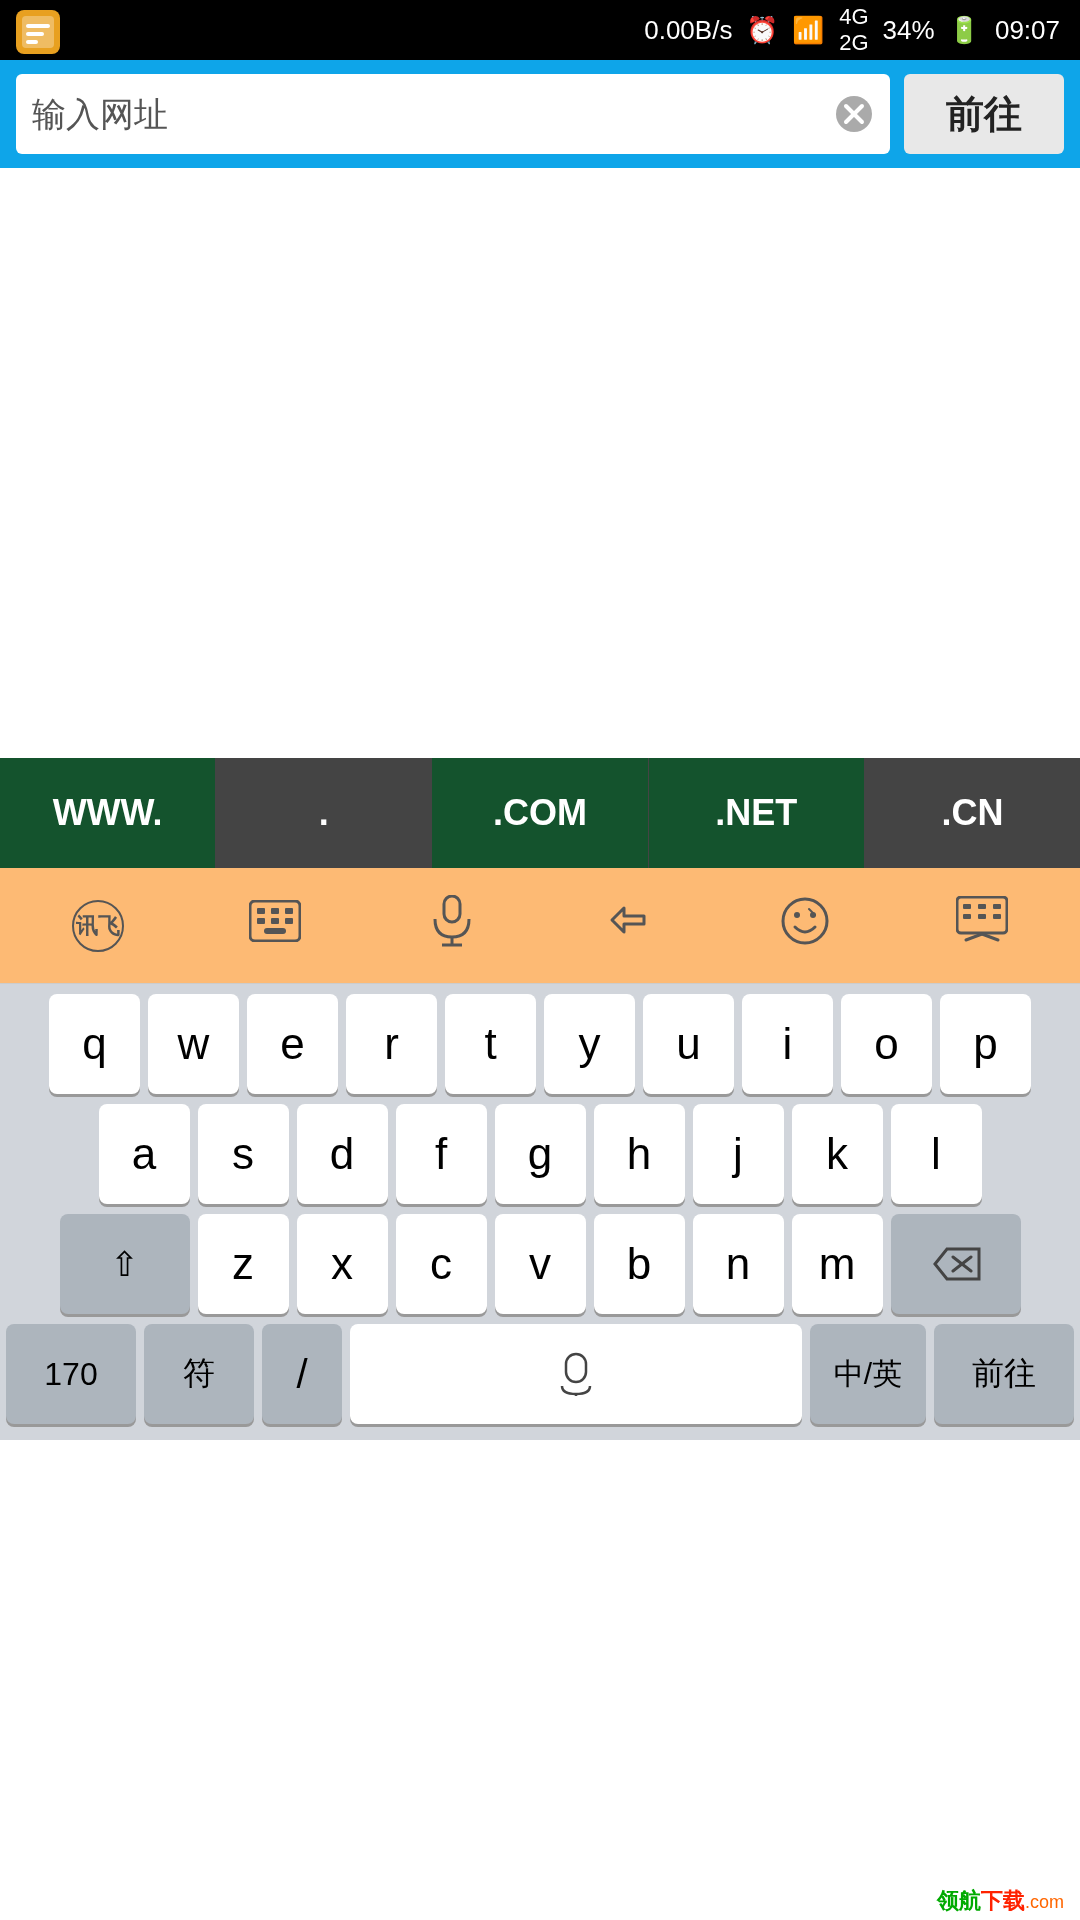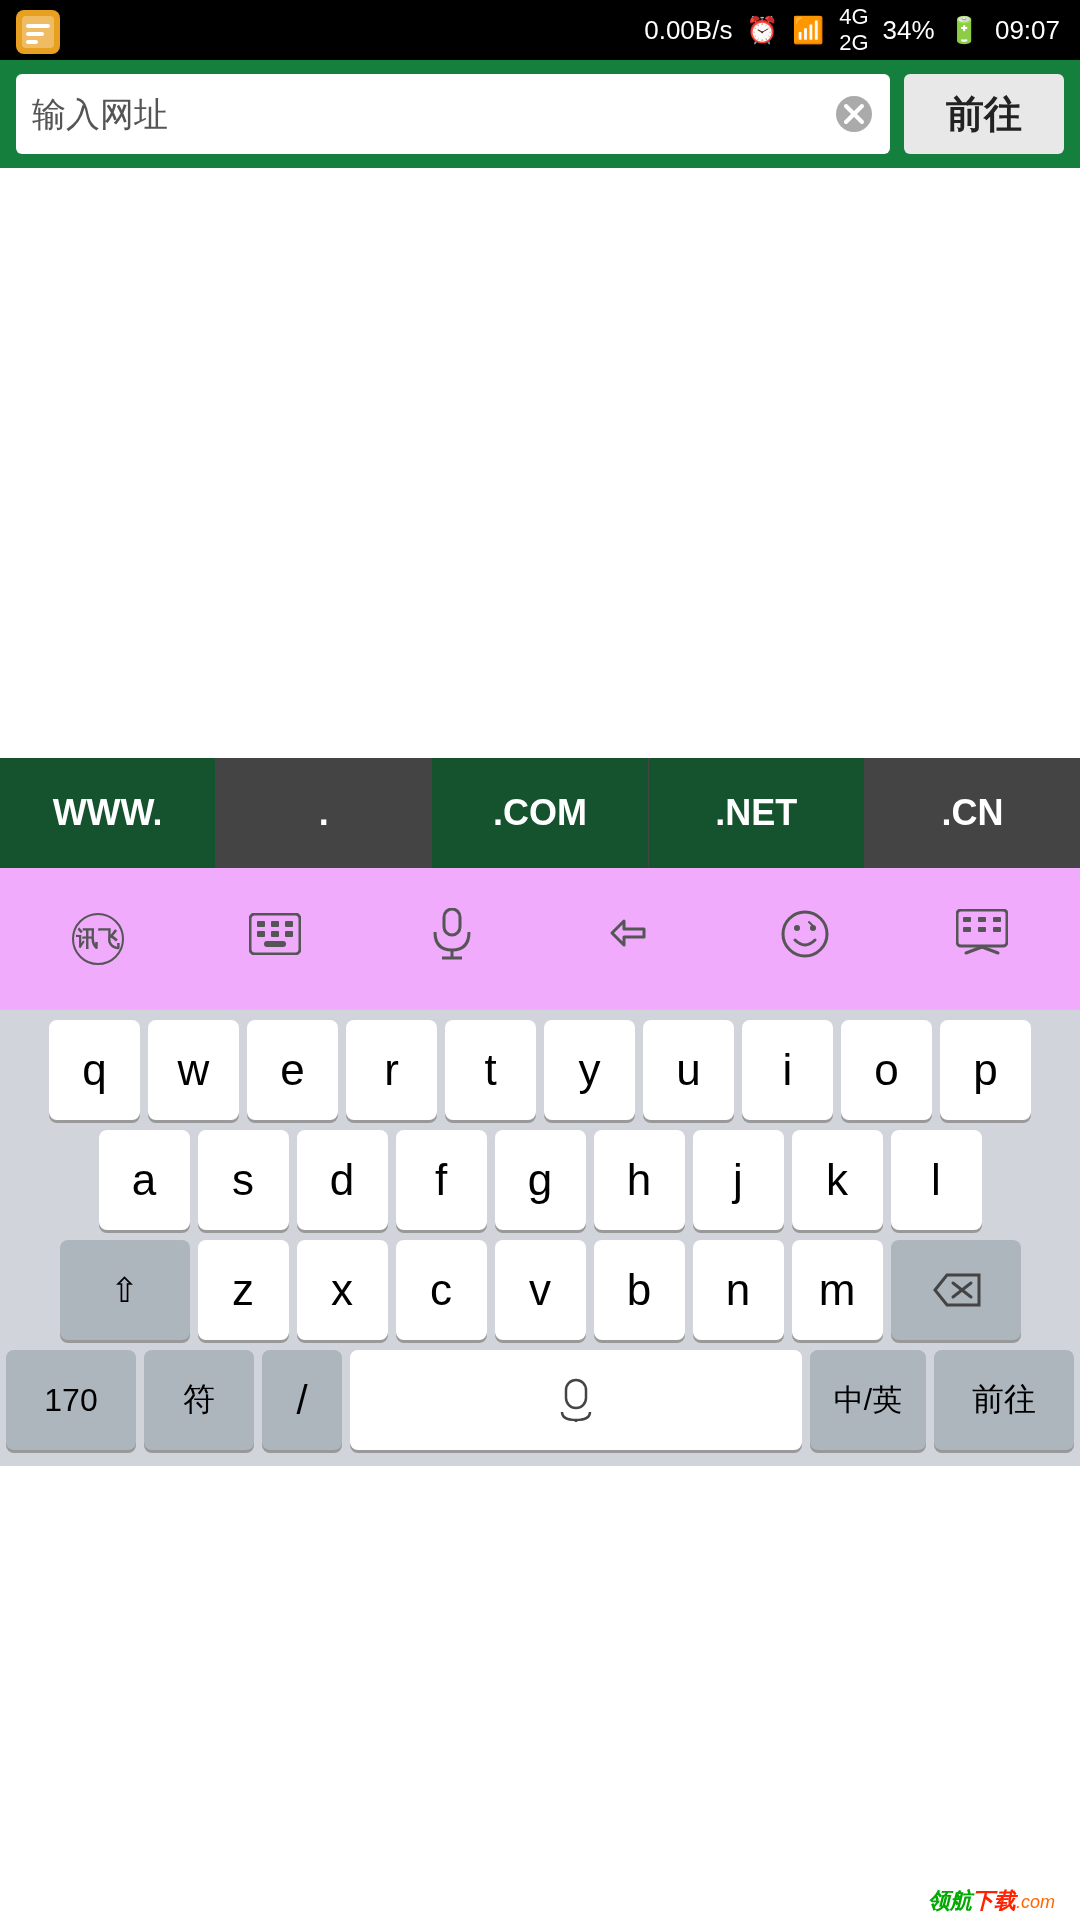--- a/index.html
+++ b/index.html
@@ -32,21 +32,21 @@
       top: 10px;
     }
     .status-bar-right {
       display: flex;
       align-items: center;
       gap: 14px;
     }
 
     
     .browser-header {
-      background: #15803d;
+      background: #0ea5e9;
       padding: 14px 16px;
       display: flex;
       align-items: center;
       gap: 14px;
     }
     .url-input-wrapper {
       flex: 1;
       background: #fff;
       border-radius: 6px;
       display: flex;
@@ -118,22 +118,22 @@
     }
     .url-shortcut-btn.darker {
       background: #14532d;
     }
     .url-shortcut-btn.darkest {
       background: #444;
     }
 
     
     .keyboard-toolbar {
-      background: #f0abfc;
-      height: 142px;
+      background: #fdba74;
+      height: 116px;
       display: flex;
       align-items: center;
       justify-content: space-around;
       border-bottom: 1px solid #ccc;
       padding: 0 10px;
     }
     .toolbar-btn {
       background: none;
       border: none;
       cursor: pointer;
@@ -208,24 +208,23 @@
     .key-go {
       width: 140px;
       font-size: 32px;
       background: #adb5bd;
     }
 
     
     .brand-bar {
       position: absolute;
       bottom: 0;
-      right: 17px;
+      right: 8px;
       background: transparent;
       padding: 4px 8px;
-      font-style: italic;
     }
     .brand-text {
       font-size: 22px;
       font-weight: bold;
     }
     .brand-lh {
       color: #00aa00;
     }
     .brand-dl {
       color: #ff2200;

